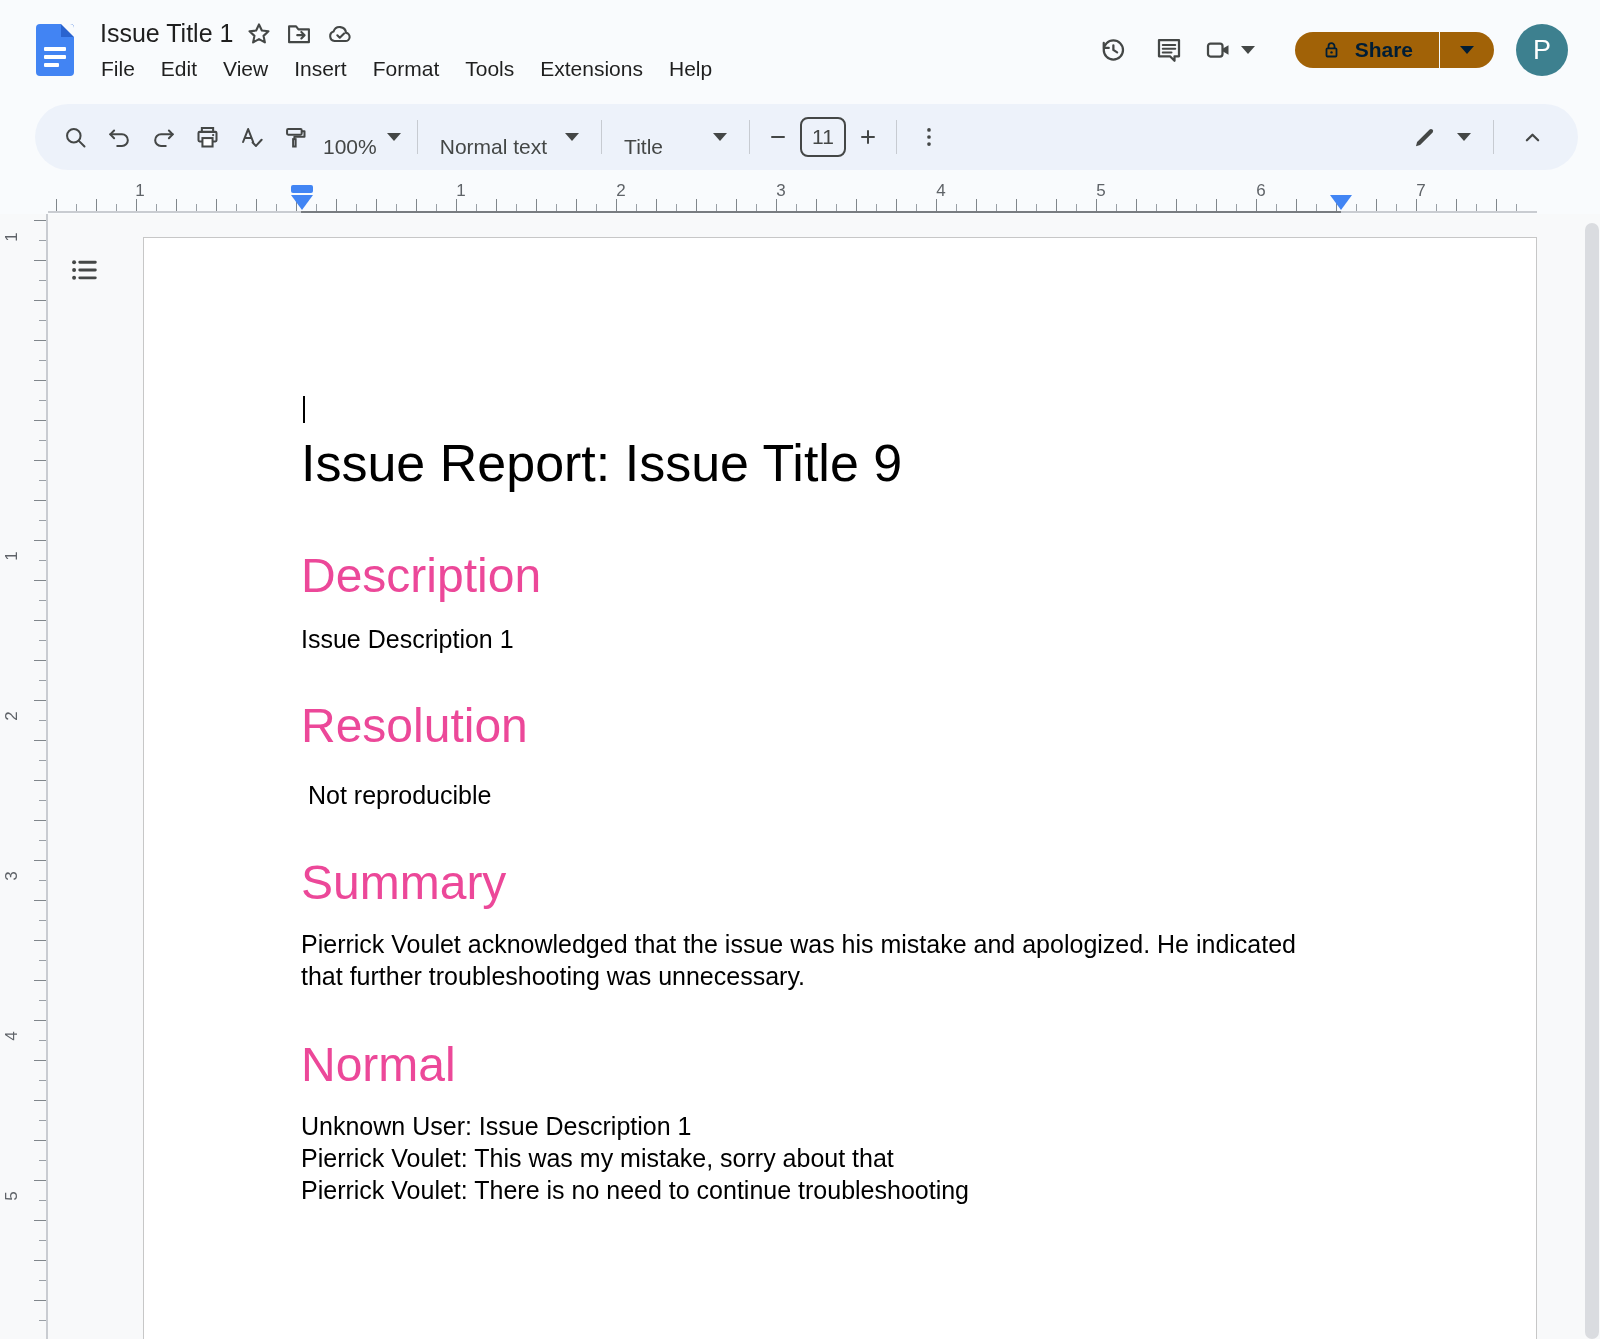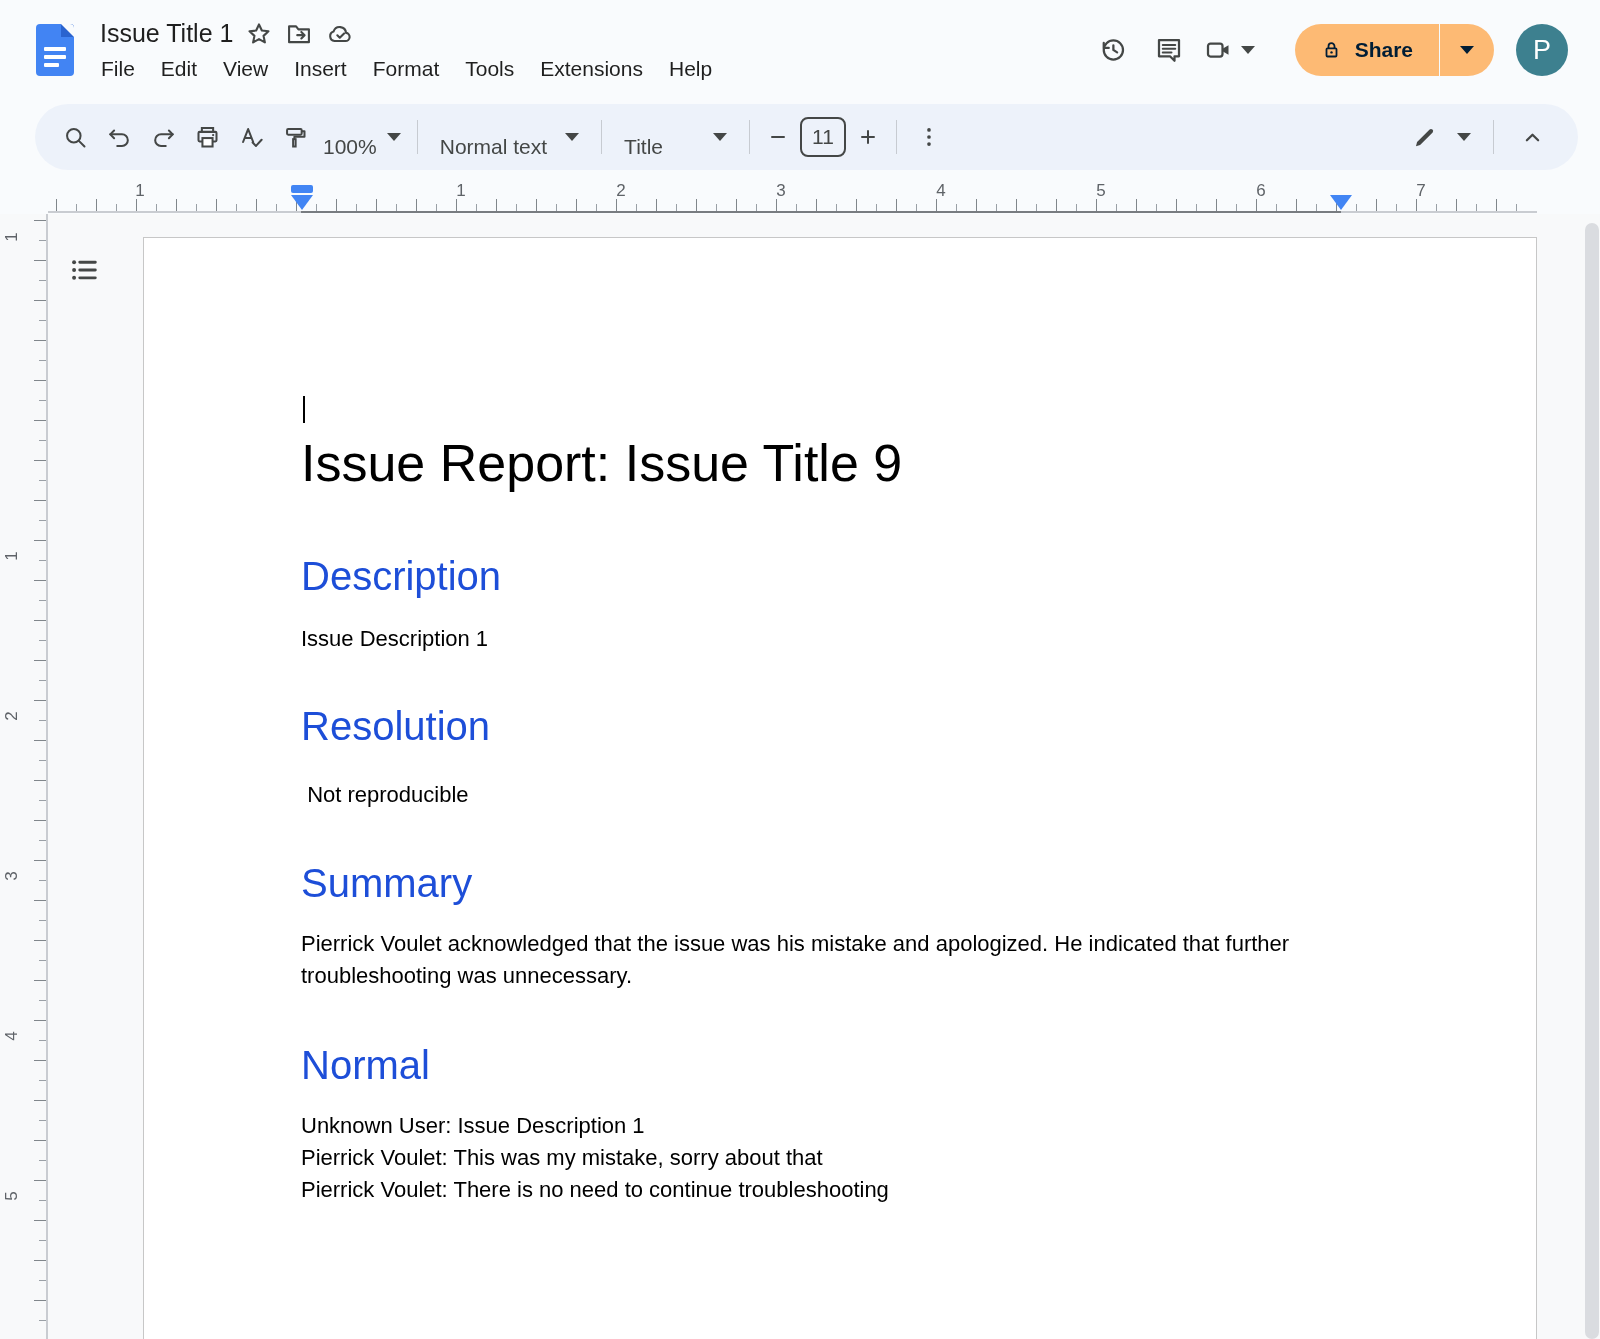--- a/index.html
+++ b/index.html
@@ -21,21 +21,21 @@
 
   .title-block { position:absolute; left:100px; top:12px; }
   .title-row { display:flex; align-items:flex-end; gap:12px; height:36px; }
   .doc-title { font-size:25px; color:#1f1f1f; white-space:nowrap; }
   .menubar { display:flex; margin-top:6px; margin-left:-12px; }
   .menu-item { font-size:21px; color:#1f1f1f; padding:3px 13px; border-radius:6px; cursor:default; }
 
   .header-right { position:absolute; right:0; top:0; height:100px; display:flex; align-items:center; }
   .hbtn { width:56px; height:56px; display:flex; align-items:center; justify-content:center; border-radius:50%; }
   .cam-group { display:flex; align-items:center; margin-right:26px; }
-  .share-pill { display:flex; align-items:stretch; height:52px; background:#fdba74; border-radius:26px;
+  .share-pill { display:flex; align-items:stretch; height:36px; background:#a16207; border-radius:26px;
     overflow:hidden; margin-left:14px; }
   .share-main { display:flex; align-items:center; gap:12px; padding:0 26px 0 24px; }
   .share-label { font-size:21px; font-weight:bold; color:#001d35; }
   .share-sep { width:1px; background:#f4fbff; }
   .share-drop { width:54px; display:flex; align-items:center; justify-content:center; }
   .avatar { width:52px; height:52px; border-radius:50%; background:#3d808f; color:#fff;
     display:flex; align-items:center; justify-content:center; font-size:27px; margin:0 32px 0 22px; }
 
   .caret-down { width:0; height:0; border-left:7px solid transparent; border-right:7px solid transparent;
     border-top:8px solid #444746; }
@@ -79,22 +79,22 @@
 
   .outline-btn { position:absolute; left:62px; top:34px; width:44px; height:44px;
     display:flex; align-items:center; justify-content:center; border-radius:50%; }
 
   .page { position:absolute; left:143px; top:23px; width:1394px; height:1160px;
     background:#ffffff; border:1px solid #c7c7c7;
     padding:156px 196px 0 157px; }
   .caret-line { height:32px; position:relative; }
   .text-caret { position:absolute; left:2px; top:2px; width:2px; height:27px; background:#000; }
   .d-title { font-size:52px; line-height:64px; color:#000; margin-top:5px; font-weight:normal; }
-  .d-h1 { font-size:40px; line-height:52px; color:#1d4ed8; font-weight:normal; }
-  .d-body { font-size:22px; line-height:32px; color:#000; }
+  .d-h1 { font-size:48px; line-height:52px; color:#ec4899; font-weight:normal; }
+  .d-body { font-size:25px; line-height:32px; color:#000; }
   .d-body p { margin:0; white-space:pre-wrap; }
 
   .scroll-thumb { position:absolute; right:1px; top:9px; width:14px; height:1116px;
     background:#dadce0; border-radius:7px; }
 </style>
 </head>
 <body>
 
 <div class="header">
   <div class="docs-logo">

